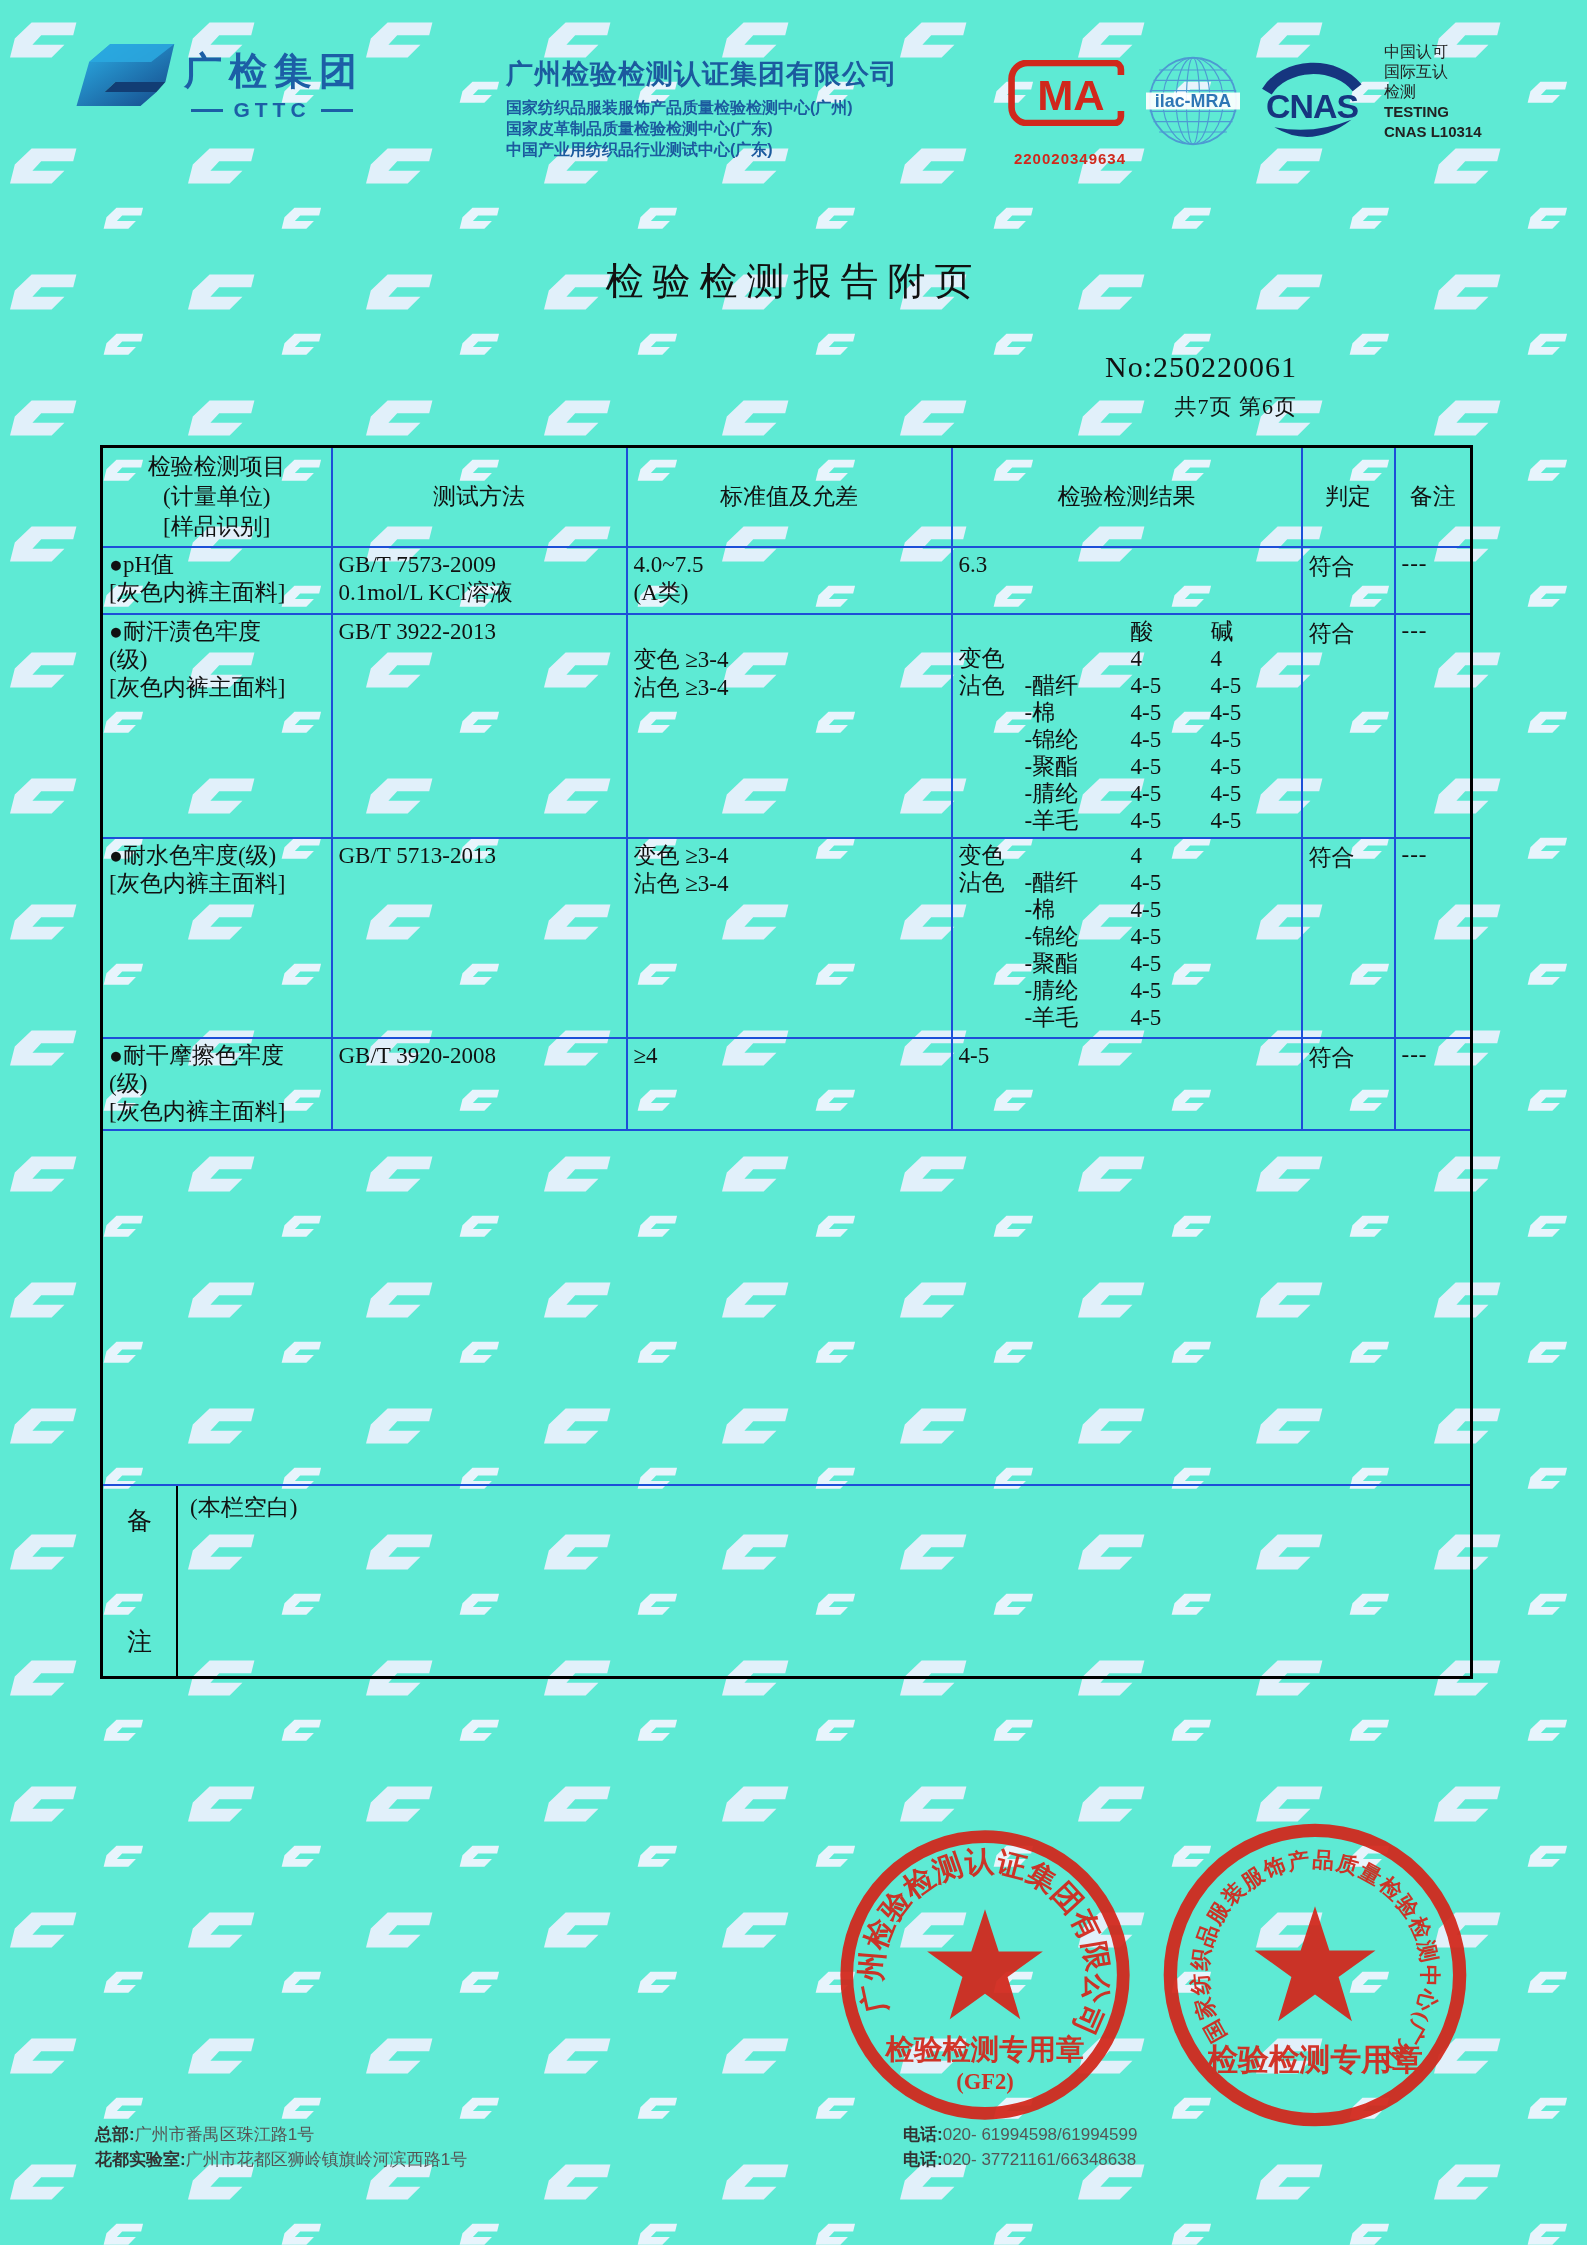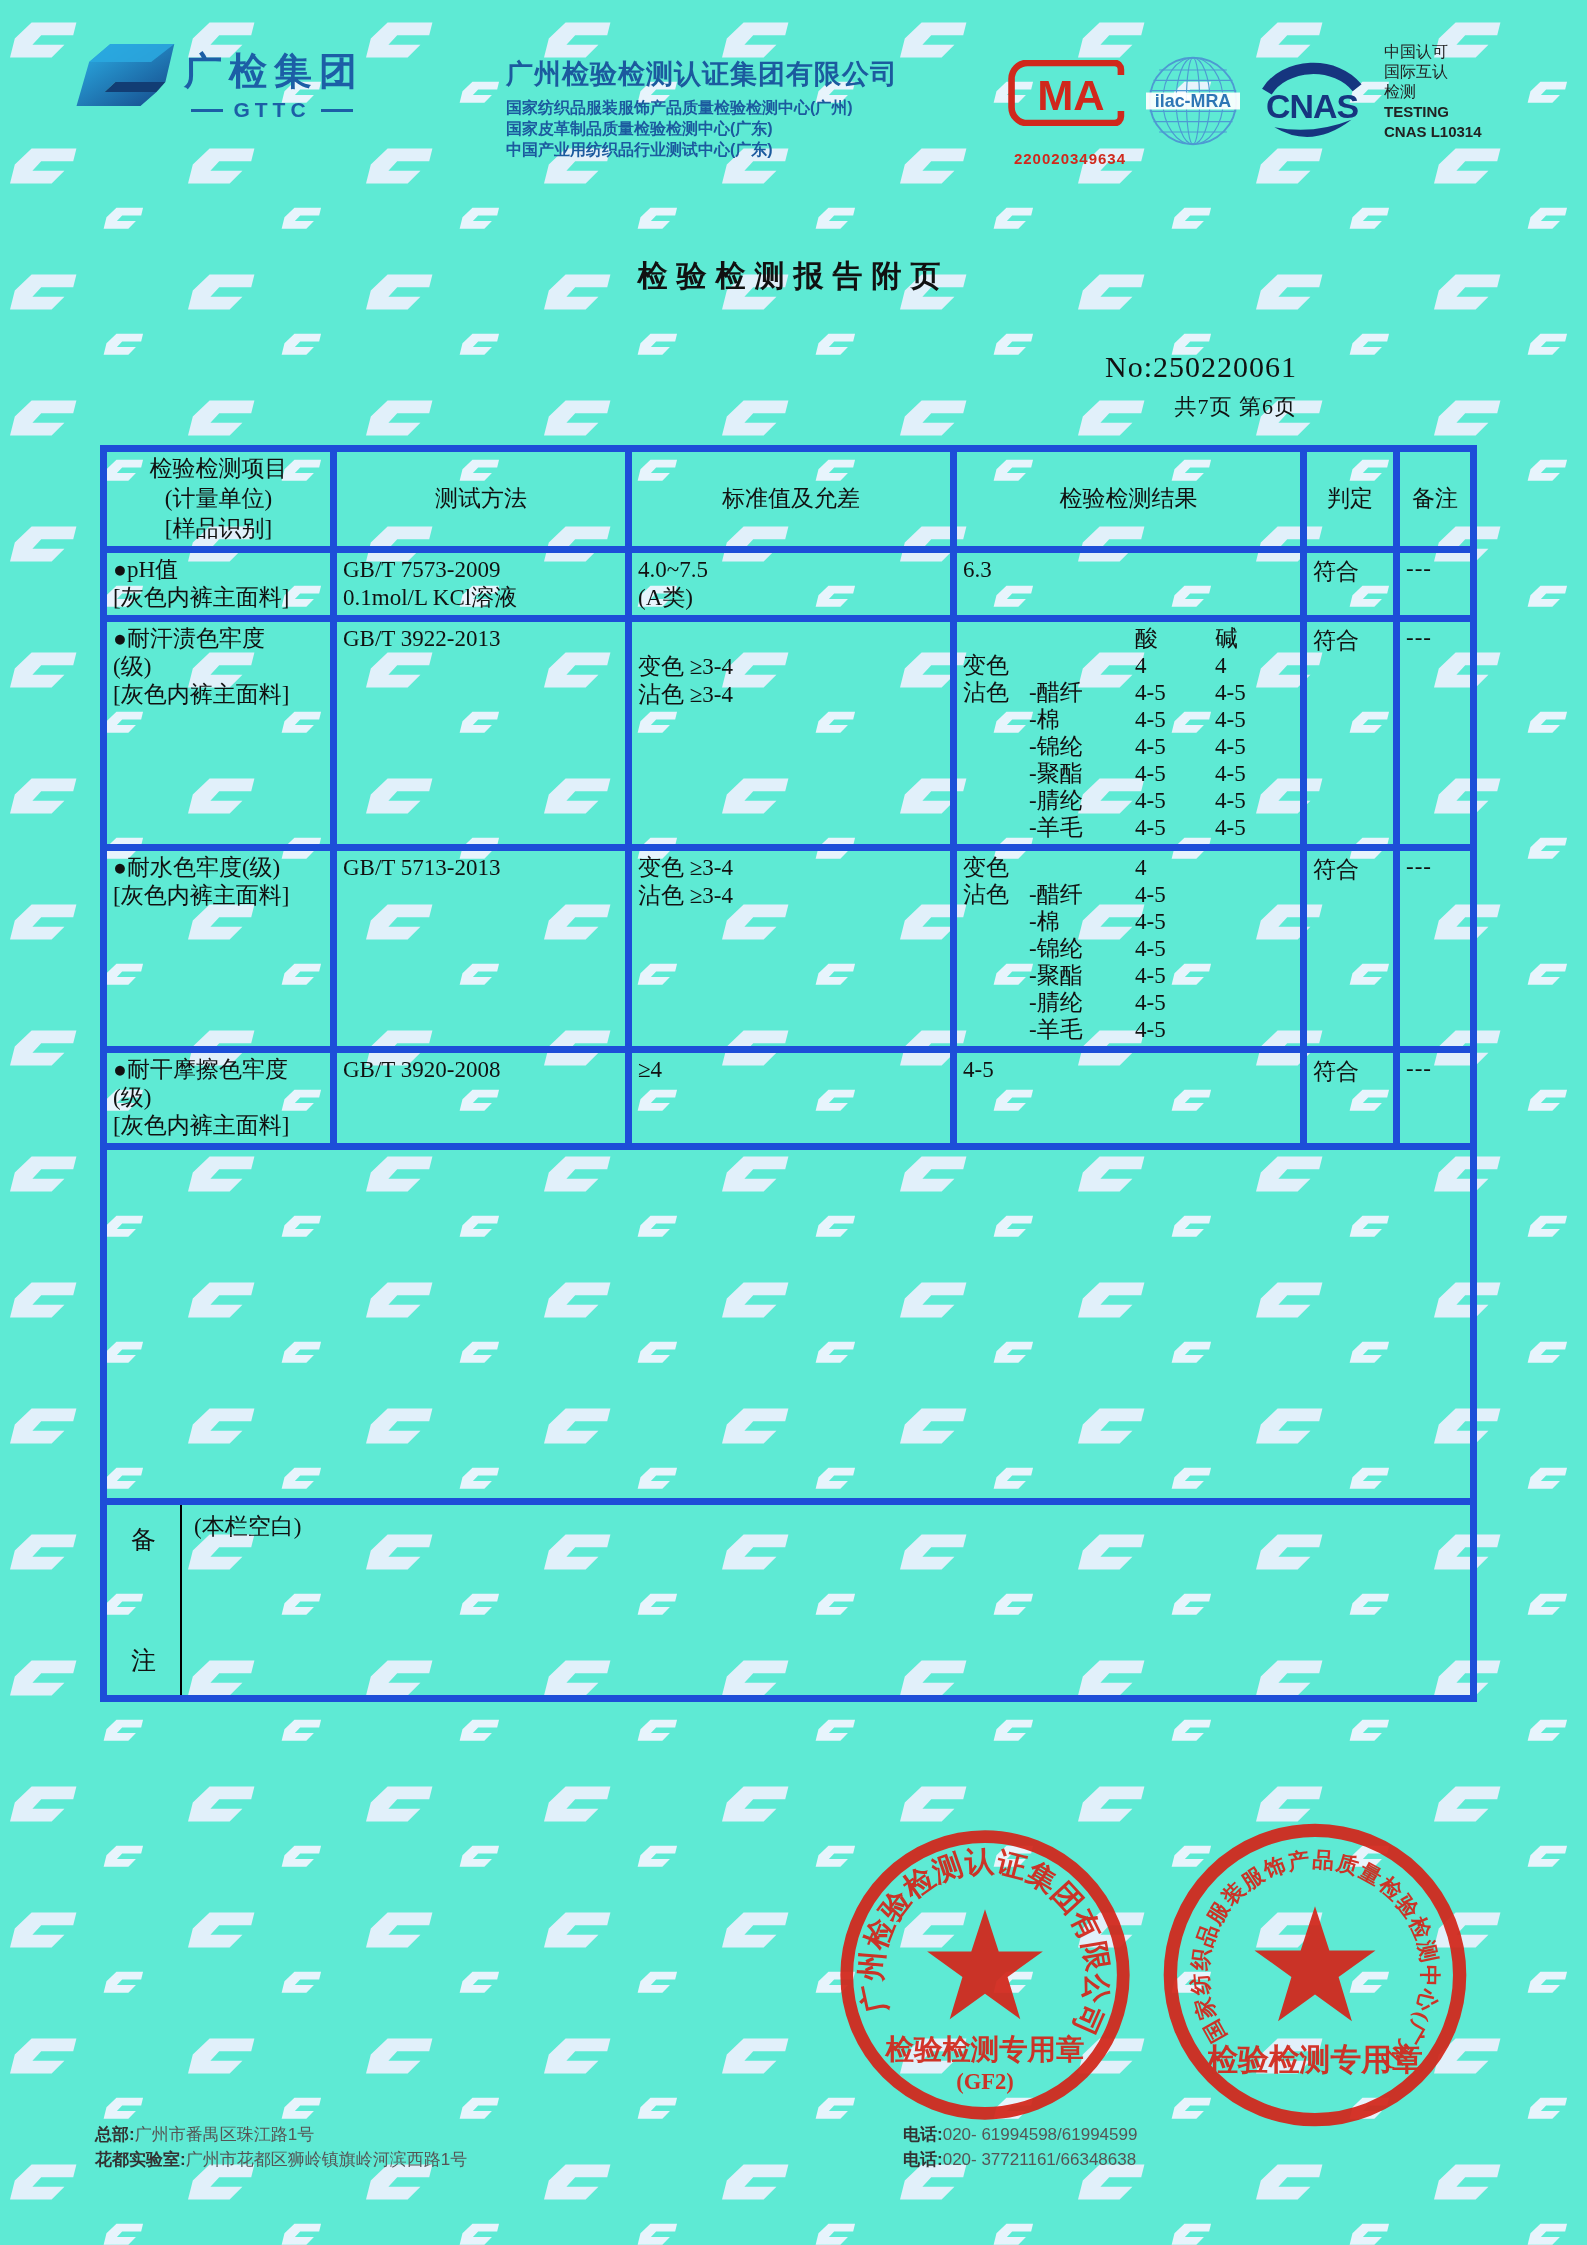--- a/index.html
+++ b/index.html
@@ -22,30 +22,30 @@
   .cma{left:1006px;top:60px;width:128px;text-align:center;}
   .cma-num{margin-top:20px;font-size:15px;font-weight:bold;color:#d0281c;letter-spacing:1px;
            font-family:"Liberation Sans","DejaVu Sans",sans-serif;}
   .ilac{left:1146px;top:54px;}
   .cnas{left:1252px;top:54px;}
   .accred{left:1384px;top:42px;font-family:"Liberation Sans","DejaVu Sans",sans-serif;
           font-size:16px;line-height:20px;color:#222;}
   .accred .b{font-weight:bold;font-size:15px;}
 
   
-  .doc-title{left:0;top:256px;width:100%;text-align:center;font-size:30px;font-weight:bold;letter-spacing:9px;}
+  .doc-title{left:0;top:256px;width:100%;text-align:center;font-size:38px;font-weight:normal;letter-spacing:9px;}
   .doc-num{top:350px;right:290px;text-align:right;}
   .doc-num .no{font-size:30px;letter-spacing:1px;}
   .doc-num .pg{font-size:22px;margin-top:8px;letter-spacing:1px;}
 
   
   .tbl-wrap{left:100px;top:445px;}
   table.report{border-collapse:collapse;table-layout:fixed;width:1370px;border:3px solid #000;
                font-size:23px;}
-  table.report th,table.report td{border:7px solid #1d4ed8;padding:3px 6px;vertical-align:top;}
+  table.report th,table.report td{border:2px solid #1d4ed8;padding:3px 6px;vertical-align:top;}
   table.report thead tr{height:100px;}
   table.report th{font-weight:normal;text-align:center;vertical-align:middle;padding:2px;}
   .ln{line-height:28px;white-space:pre;}
   th .ln{line-height:30px;}
   tr.r0{height:67px;} tr.r1{height:121px;} tr.r2{height:40px;}
   tr.r3{height:218px;} tr.r4{height:200px;} tr.r5{height:73px;}
   tr.filler{height:355px;}
   td.cell-item{padding-left:4px;}
   td.cverdict{padding-left:10px;margin-left:46px;}
   td.cremark{padding-left:8px;letter-spacing:1px;}

